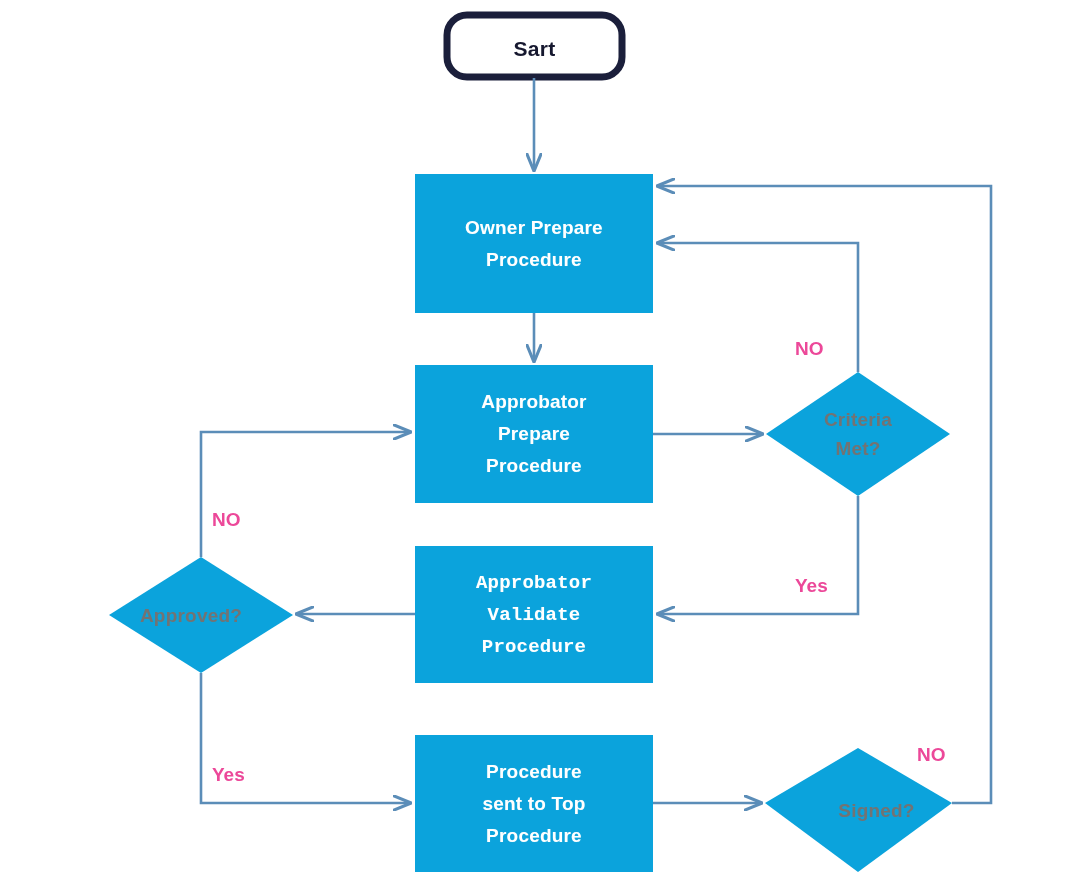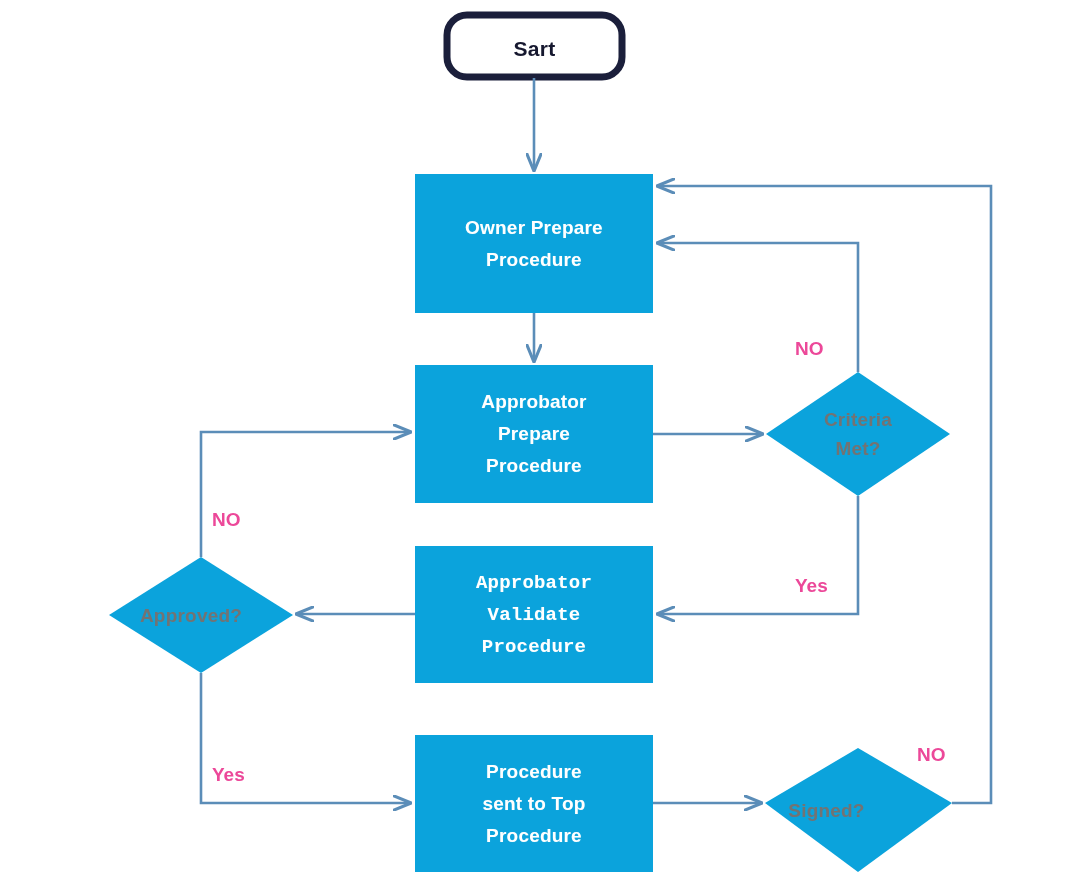--- a/index.html
+++ b/index.html
@@ -159,21 +159,21 @@
   <div class="node-text" style="left:99px; top:557px; width:184px; height:116px;">
     <span class="dec-label">Approved?</span>
   </div>
 
   <div class="node-text" style="left:415px; top:735px; width:238px; height:137px;">
     <span class="proc-label">Procedure</span>
     <span class="proc-label">sent to Top</span>
     <span class="proc-label">Procedure</span>
   </div>
 
-  <div class="node-text" style="left:733px; top:748px; width:187px; height:124px;">
+  <div class="node-text" style="left:783px; top:748px; width:187px; height:124px;">
     <span class="dec-label">Signed?</span>
   </div>
 
   <span class="edge-label" style="left:795px; top:338px;">NO</span>
 
   <span class="edge-label" style="left:795px; top:575px;">Yes</span>
 
   <span class="edge-label" style="left:212px; top:509px;">NO</span>
 
   <span class="edge-label" style="left:212px; top:764px;">Yes</span>

